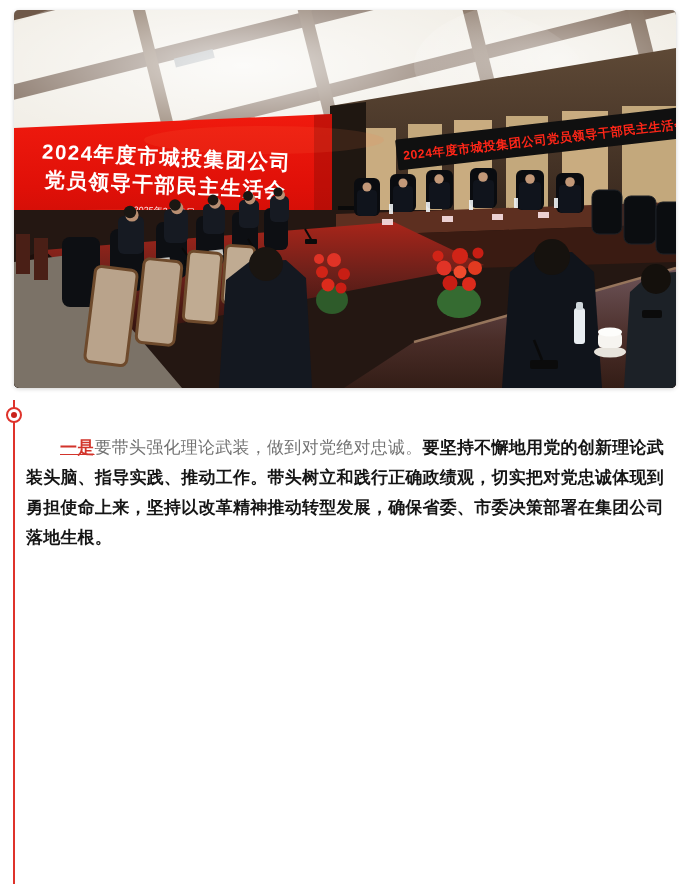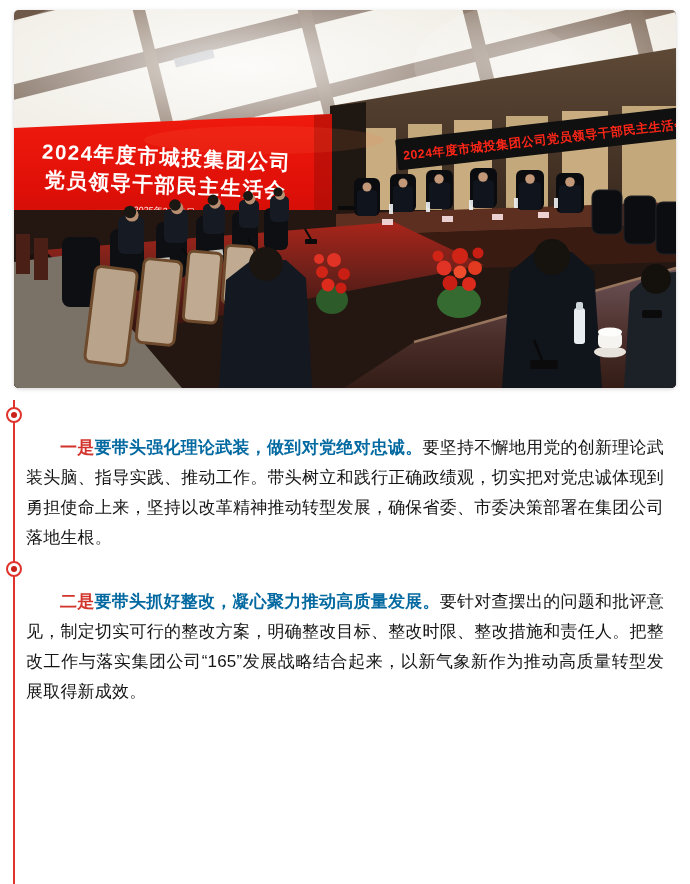--- a/index.html
+++ b/index.html
@@ -19,23 +19,23 @@
 
   
   .article{position:relative;margin-top:10px;height:486px;padding:35px 26px 0;overflow:hidden;}
   .article::before{content:"";position:absolute;left:13px;top:2px;bottom:0;width:2px;background:var(--accent);}
   .para{position:relative;margin-bottom:34px;}
   .bullet{position:absolute;left:-20px;top:-26px;width:16px;height:16px;border:2.5px solid var(--accent);
           border-radius:50%;background:#fff;}
   .bullet::after{content:"";position:absolute;inset:3px;background:#c9221b;border-radius:50%;}
   .para p{font-size:17px;line-height:30px;text-align:justify;text-indent:2em;
           color:var(--body-text);letter-spacing:.2px;}
-  .lead{color:var(--lead-red);font-weight:700;}
-  .boldrun{color:#0369a1;font-weight:700;}
-  .bodyrun{font-weight:400;}
+  .lead{color:var(--lead-red);font-weight:700;text-decoration:underline;}
+  .boldrun{color:#737373;font-weight:400;}
+  .bodyrun{font-weight:700;}
 </style>
 </head>
 <body>
 
 <div class="page">
 
   <figure class="photo">
     <svg viewBox="0 0 662 378" xmlns="http://www.w3.org/2000/svg">
       <defs>
         <linearGradient id="screenGrad" x1="0" y1="0" x2="0" y2="1">
@@ -276,20 +276,16 @@
     </svg>
   </figure>
 
   <div class="article">
 
     <section class="para">
       <span class="bullet"></span>
       <p><strong class="lead">一是</strong><strong class="boldrun">要带头强化理论武装，做到对党绝对忠诚。</strong><span class="bodyrun">要坚持不懈地用党的创新理论武装头脑、指导实践、推动工作。带头树立和践行正确政绩观，切实把对党忠诚体现到勇担使命上来，坚持以改革精神推动转型发展，确保省委、市委决策部署在集团公司落地生根。</span></p>
     </section>
 
-    <section class="para">
-      <span class="bullet"></span>
-      <p><strong class="lead">二是</strong><strong class="boldrun">要带头抓好整改，凝心聚力推动高质量发展。</strong><span class="bodyrun">要针对查摆出的问题和批评意见，制定切实可行的整改方案，明确整改目标、整改时限、整改措施和责任人。把整改工作与落实集团公司“165”发展战略结合起来，以新气象新作为推动高质量转型发展取得新成效。</span></p>
-    </section>
 
 
   </div>
 </div>
 
 </body></html>

